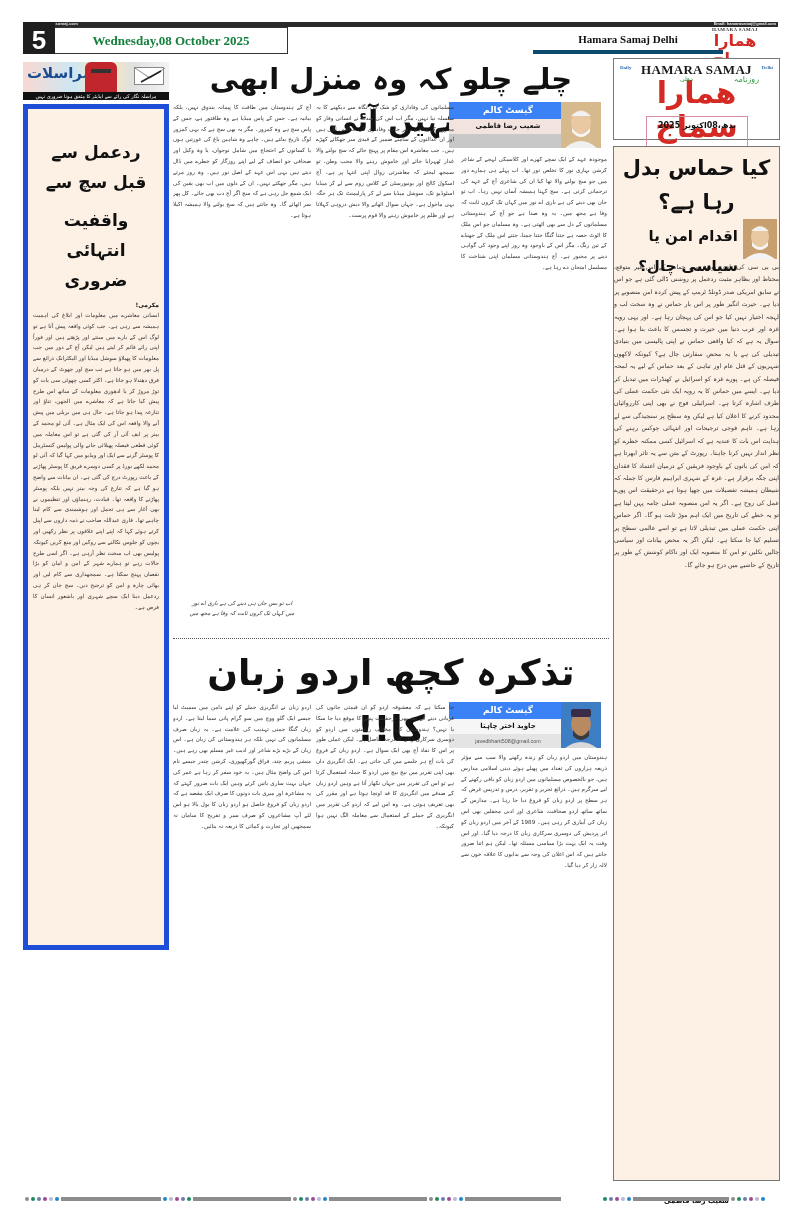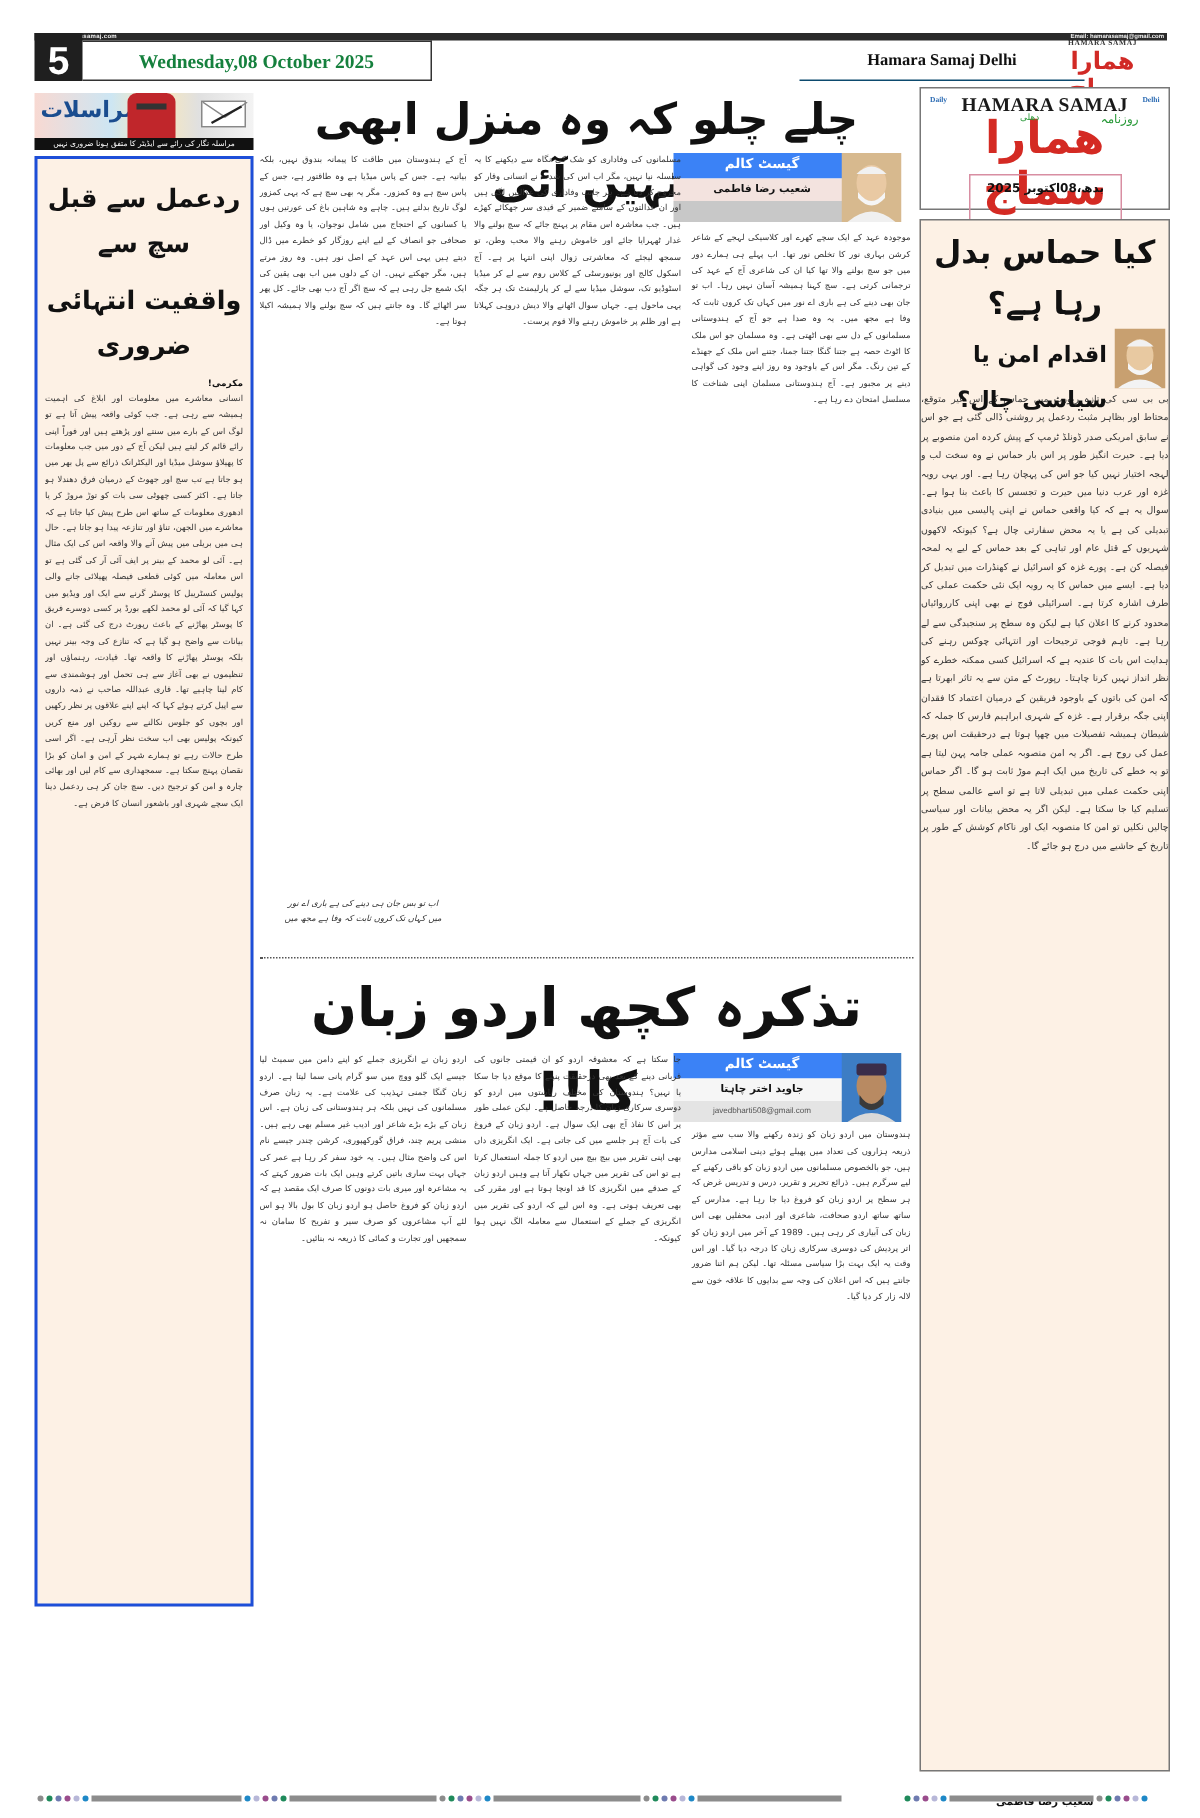--- a/index.html
+++ b/index.html
@@ -10,39 +10,39 @@
   .topbar { position: absolute; left: 23px; top: 22px; width: 755px; height: 32px; }
   .topbar .strip { position: absolute; left: 0; top: 0; width: 100%; height: 5px; background: #2a2a2a; }
   .topbar .url { position: absolute; left: 6px; top: -1px; font: bold 4px "Liberation Sans", sans-serif; color: #eee; letter-spacing: 0.2px; }
   .topbar .email { position: absolute; right: 2px; top: -1px; font: bold 4px "Liberation Sans", sans-serif; color: #eee; }
   .pagenum { position: absolute; left: 0; top: 0; width: 32px; height: 32px; background: #1f1f1f; color: #fff; font: bold 26px "Liberation Sans", sans-serif; display: flex; align-items: flex-end; justify-content: center; padding-bottom: 0; line-height: 27px; }
   .datebox { position: absolute; left: 32px; top: 5px; width: 233px; height: 27px; border: 1px solid #333; border-left: none; display: flex; align-items: center; justify-content: center; font: bold 13px "Liberation Serif", serif; color: #15803d; }
   .editorial { position: absolute; left: 272px; top: 5px; width: 238px; height: 27px; border: 1px solid #333; display: flex; align-items: center; justify-content: space-between; padding: 0 6px; }
   .editorial .en { font: bold 19px "Liberation Sans", sans-serif; letter-spacing: -0.5px; }
   .editorial .star { font-size: 12px; color: #777; }
   .editorial .ur { font: bold 19px "DejaVu Sans", sans-serif; direction: rtl; }
-  .hsd { position: absolute; left: 510px; top: 5px; width: 190px; height: 27px; border-bottom: 1px solid #0c4a6e; display: flex; align-items: center; justify-content: center; font: bold 11px "Liberation Serif", serif; }
+  .hsd { position: absolute; left: 510px; top: 5px; width: 190px; height: 27px; border-bottom: 4px solid #0c4a6e; display: flex; align-items: center; justify-content: center; font: bold 11px "Liberation Serif", serif; }
   .minilogo { position: absolute; right: 2px; top: 5px; width: 82px; height: 27px; text-align: center; }
   .minilogo .l1 { font: bold 5px "Liberation Serif", serif; color: #333; letter-spacing: 0.4px; }
   .minilogo .l2 { font: bold 16px "DejaVu Sans", sans-serif; color: #d12a26; line-height: 18px; direction: rtl; }
 
   
   .col-left { position: absolute; left: 23px; top: 58px; width: 146px; height: 1130px; }
   .col-right { position: absolute; left: 613px; top: 58px; width: 167px; height: 1130px; }
   .col-mid { position: absolute; left: 173px; top: 58px; width: 436px; height: 1130px; }
 
   
   .letters-banner { position: absolute; left: 0; top: 4px; width: 146px; height: 30px; background: linear-gradient(90deg, #f8d9d2 0%, #cde6f3 35%, #fbe9b8 55%, #e0e0e0 75%, #f3f3f3 100%); overflow: hidden; }
   .letters-banner .ttl { position: absolute; left: 4px; top: 2px; font: bold 15px "DejaVu Sans", sans-serif; color: #1a4d8f; direction: rtl; }
   .letters-banner .box { position: absolute; left: 62px; top: 0; width: 32px; height: 30px; background: #c0262b; border-radius: 6px 6px 0 0; }
   .letters-banner .box::after { content: ""; position: absolute; left: 6px; top: 7px; width: 20px; height: 4px; background: #333; }
   .letters-banner .pen { position: absolute; right: 5px; top: 5px; width: 30px; height: 18px; border: 1px solid #888; background: #fff; }
   .letters-sub { position: absolute; left: 0; top: 34px; width: 146px; height: 8px; background: #111; color: #fff; font: 5px "DejaVu Sans", sans-serif; text-align: center; line-height: 8px; direction: rtl; overflow: hidden; white-space: nowrap; }
 
-  .letter-box { position: absolute; left: 0; top: 46px; width: 146px; height: 967px; border: 2px solid #1d4ed8; background: #fdf1e5; padding: 4px 5px; }
+  .letter-box { position: absolute; left: 0; top: 46px; width: 146px; height: 846px; border: 5px solid #1d4ed8; background: #fdf1e5; padding: 20px 5px; }
   .letter-box .headline { font: bold 17px "DejaVu Sans", sans-serif; direction: rtl; text-align: center; line-height: 30px; color: #111; margin-top: 8px; }
   .letter-box .salute { font: bold 6px "DejaVu Sans", sans-serif; direction: rtl; text-align: right; margin-top: 6px; }
   .body-text { font: 5.6px "DejaVu Sans", sans-serif; direction: rtl; text-align: justify; line-height: 10.8px; color: #333; }
   .letter-box .body-text { margin-top: 2px; height: 945px; overflow: hidden; }
   .letter-box .sign { font: bold 8px "DejaVu Sans", sans-serif; direction: rtl; text-align: center; margin-top: 6px; }
 
   
   .masthead { position: absolute; left: 0; top: 0; width: 167px; height: 82px; border: 1px solid #777; background: #fff; text-align: center; }
   .masthead .daily { position: absolute; left: 6px; top: 6px; font: bold 5px "Liberation Serif", serif; color: #2e6db4; }
   .masthead .delhi { position: absolute; right: 6px; top: 6px; font: bold 5px "Liberation Serif", serif; color: #2e6db4; }

